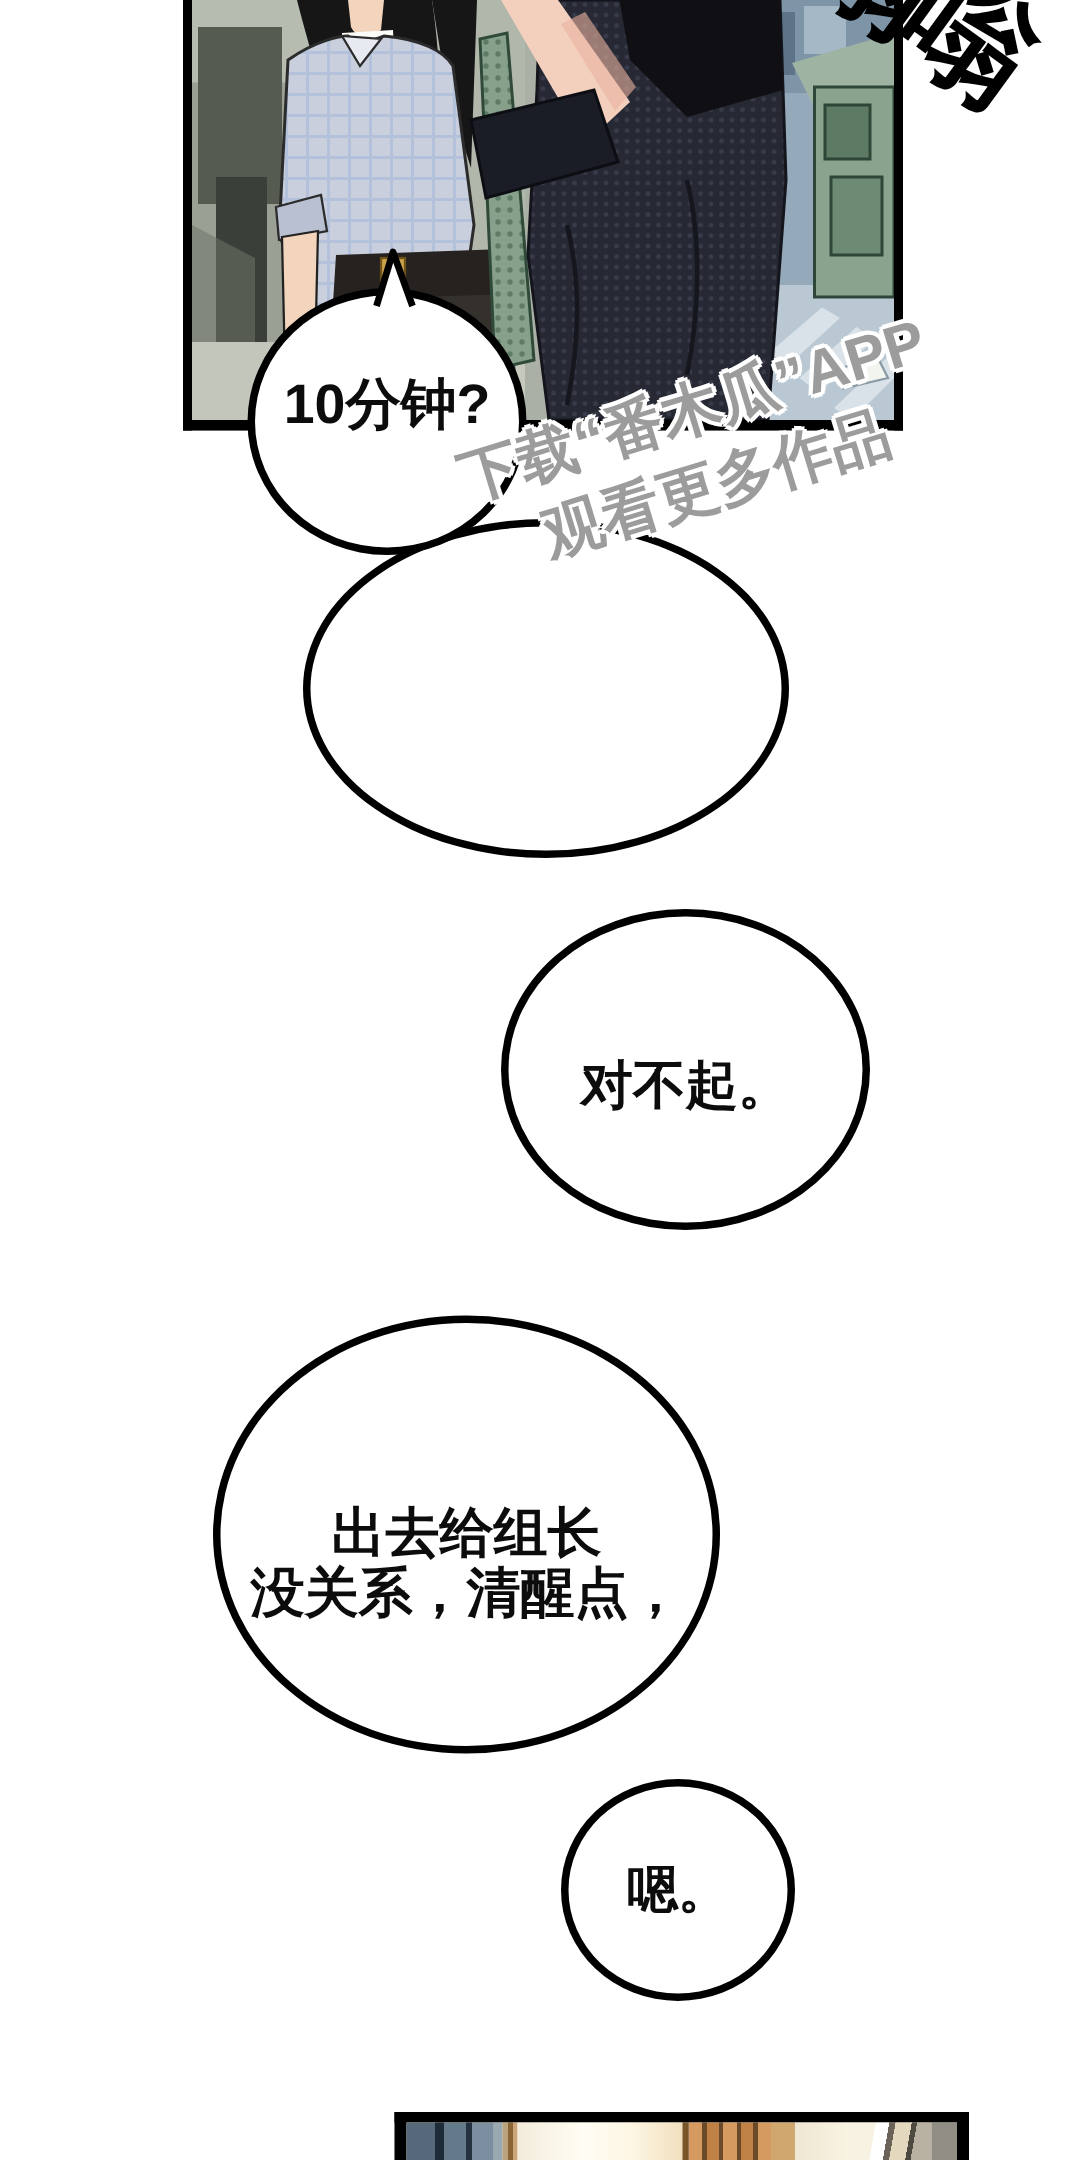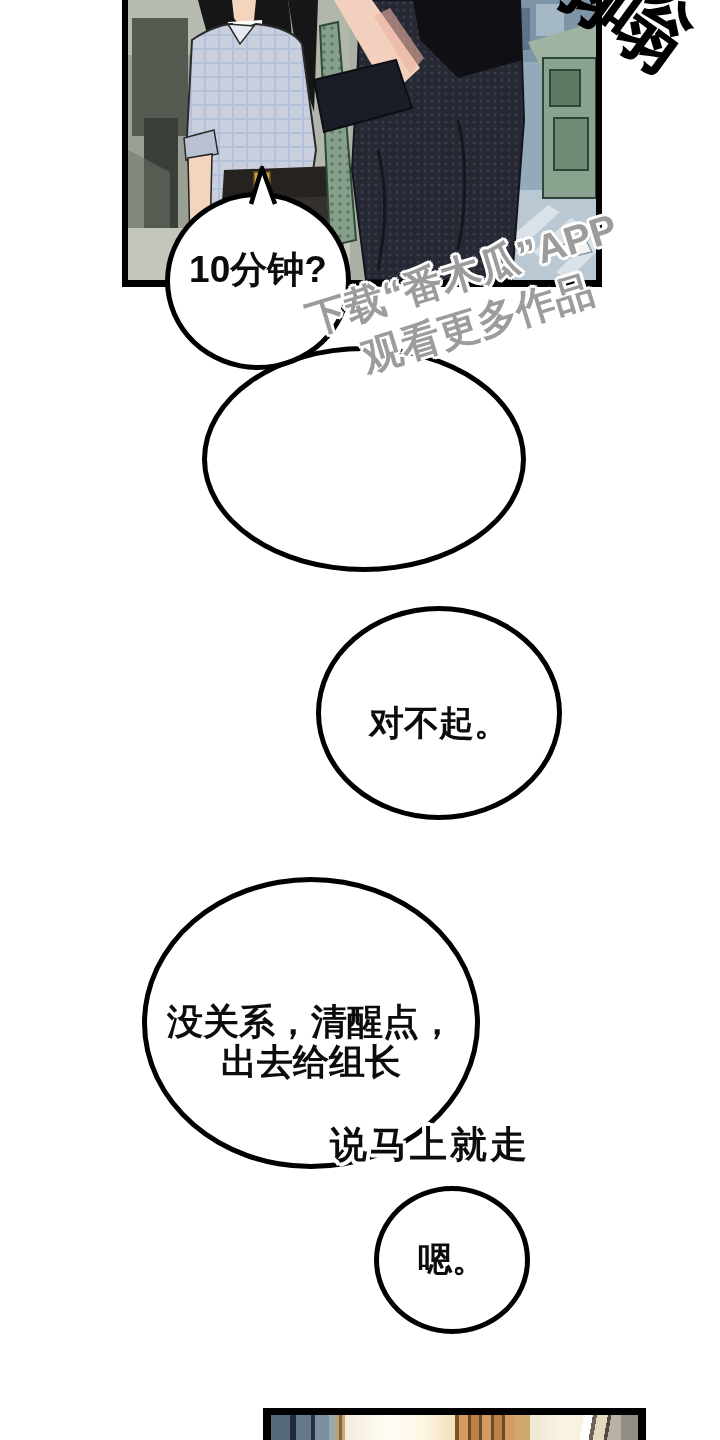--- a/index.html
+++ b/index.html
@@ -22,21 +22,21 @@
   }
   
   .bubble{
     position:absolute;background:#fff;border:5px solid #000;border-radius:50%;
     display:flex;align-items:center;justify-content:center;text-align:center;
     box-sizing:border-box;font-weight:700;color:#0c0c0c;
   }
   .bubble .txt{white-space:nowrap;}
   .b1{left:165px;top:192px;width:186px;height:178px;z-index:4;padding-bottom:22px;font-size:37px;}
   .b2{left:202px;top:346px;width:324px;height:226px;z-index:3;padding-bottom:80px;font-size:37px;line-height:41px;}
-  .b3{left:316px;top:606px;width:246px;height:214px;z-index:3;padding-top:20px;font-size:35px;}
+  .b3{left:334px;top:606px;width:246px;height:214px;z-index:3;padding-top:20px;font-size:35px;}
   .b4{left:142px;top:877px;width:338px;height:292px;z-index:3;padding-top:38px;font-size:36px;line-height:40px;}
   .b5{left:374px;top:1186px;width:156px;height:148px;z-index:3;font-size:34px;}
   .tail1{position:absolute;left:246px;top:164px;width:36px;height:42px;z-index:5;}
   
   .side-text{
     position:absolute;left:330px;top:1120px;z-index:6;
     font-size:37px;font-weight:700;letter-spacing:3px;color:#0c0c0c;white-space:nowrap;
     text-shadow:-3px -3px 0 #fff,3px -3px 0 #fff,-3px 3px 0 #fff,3px 3px 0 #fff,
                 -4px 0 0 #fff,4px 0 0 #fff,0 -4px 0 #fff,0 4px 0 #fff;
   }
@@ -163,26 +163,25 @@
     <path d="M5 40 L16 4 L29 40 Z" fill="#ffffff"></path>
     <path d="M5 40 L16 4 L29 40" fill="none" stroke="#000" stroke-width="4.5" stroke-linejoin="round"></path>
   </svg>
 
   <div class="bubble b3">
     <div class="txt">对不起。</div>
   </div>
 
   <div class="bubble b4">
     <div class="txt">
+      <div>出去给组长</div>
       <div>没关系，清醒点，</div>
-      <div>出去给组长</div>
     </div>
   </div>
 
-  <div class="side-text">说马上就走</div>
 
   <div class="bubble b5">
     <div class="txt">嗯。</div>
   </div>
 
   <div class="watermark">
     <span class="wm1">下载“番木瓜”APP</span>
     <span class="wm2">观看更多作品</span>
   </div>
 

